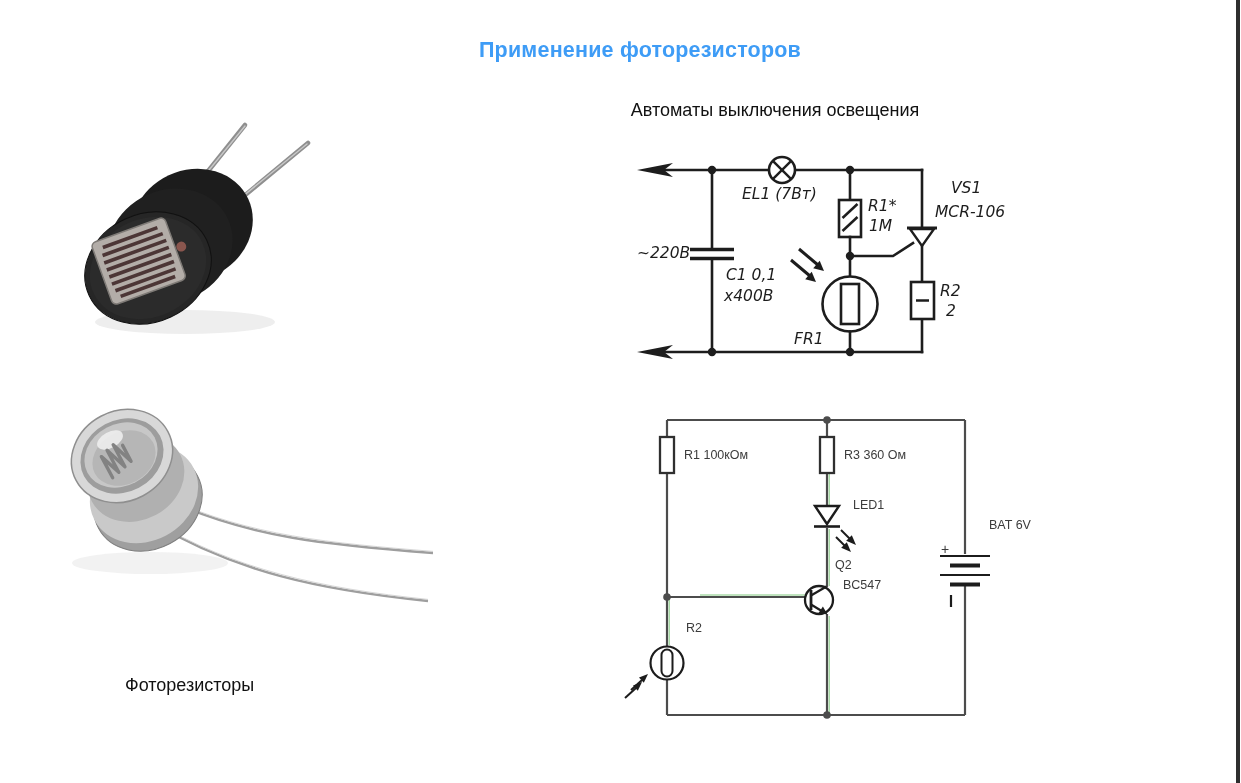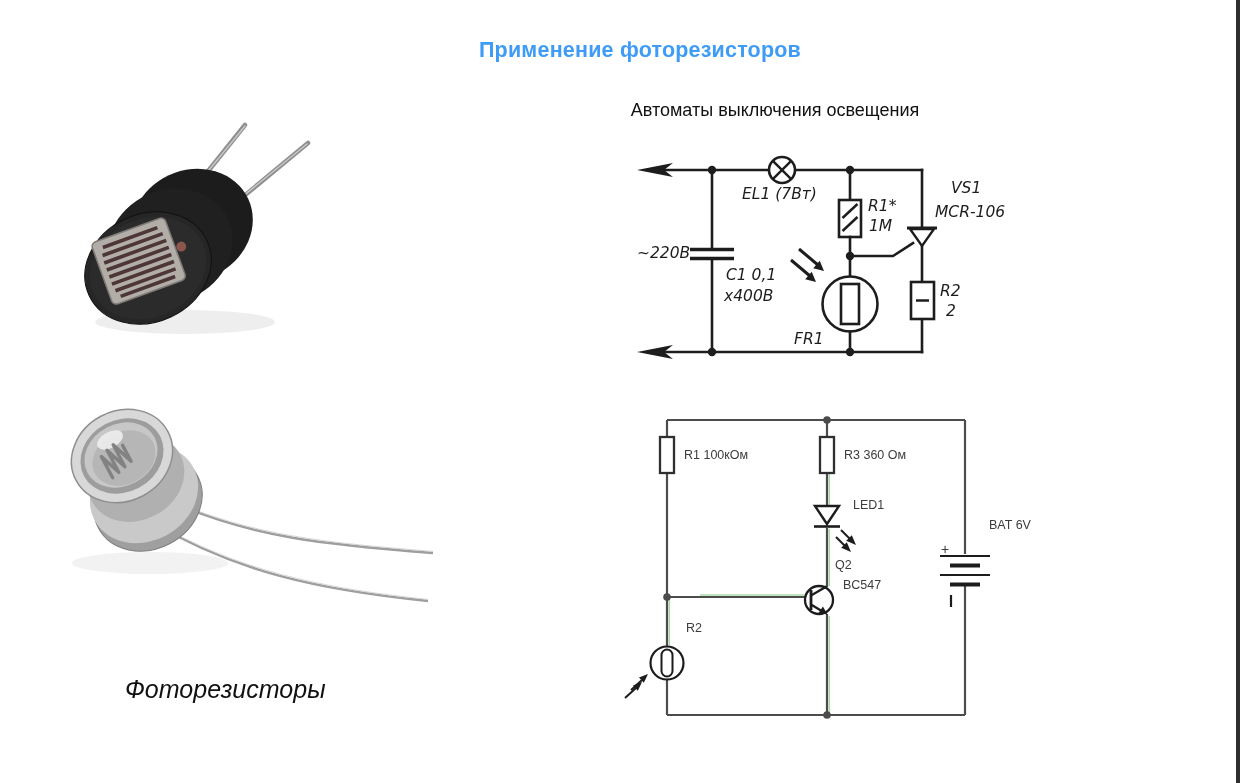--- a/index.html
+++ b/index.html
@@ -4,21 +4,21 @@
 <style>
   html,body{margin:0;padding:0;background:#ffffff;}
   #page{position:relative;width:1241px;height:783px;background:#ffffff;overflow:hidden;
         font-family:"Liberation Sans",sans-serif;}
   .abs{position:absolute;}
   #right-border{position:absolute;top:0;right:1px;width:4px;height:783px;background:#2e2e2e;}
   #title{left:300px;top:38px;width:680px;text-align:center;
          font-size:21.5px;font-weight:700;color:#3e9cf6;letter-spacing:.2px;}
   #subtitle{left:565px;top:100px;width:420px;text-align:center;
             font-size:18px;color:#111111;}
-  #caption{left:125px;top:675px;font-size:25px;font-style:italic;color:#111111;}
+  #caption{left:125px;top:675px;font-size:18px;color:#111111;}
   svg{position:absolute;overflow:visible;}
   
   .c1w{stroke:#1d1d1d;stroke-width:2.6;fill:none;stroke-linecap:square;}
   .c1f{fill:#1d1d1d;}
   .c1box{fill:#ffffff;stroke:#1d1d1d;stroke-width:2.6;}
   .c1t{font:italic 15.5px "DejaVu Sans",sans-serif;fill:#1d1d1d;}
   
   .c2w{stroke:#4c4c4c;stroke-width:2.2;fill:none;}
   .c2sym{stroke:#2f2f2f;stroke-width:2.3;fill:#ffffff;}
   .c2f{fill:#4c4c4c;}

